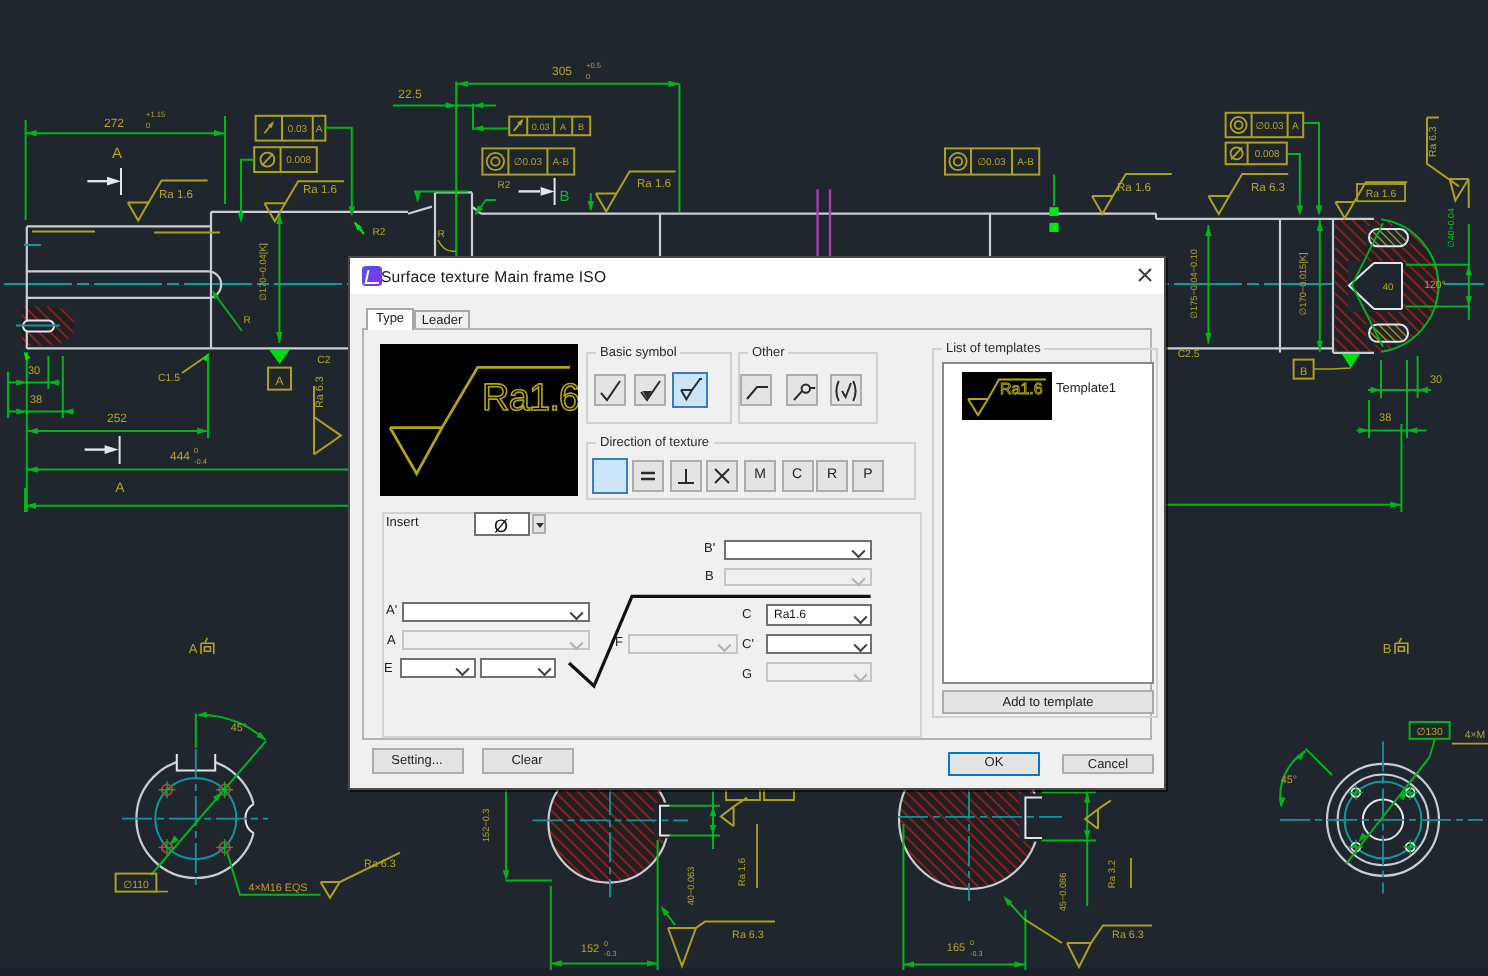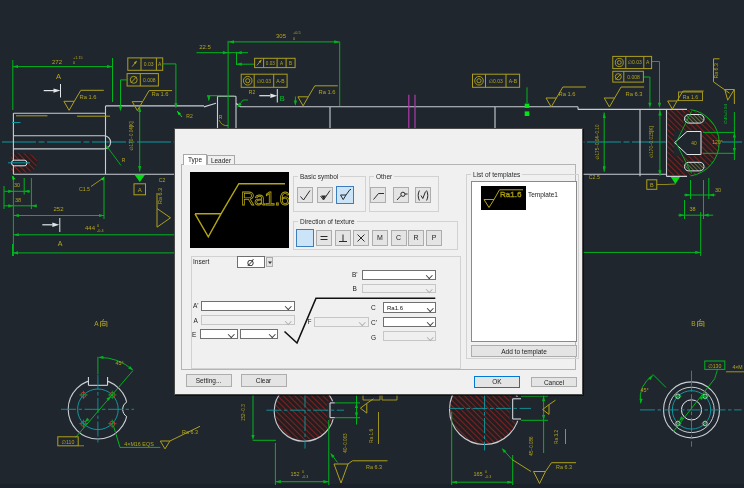--- a/index.html
+++ b/index.html
@@ -341,20 +341,29 @@
     <text x="644.5" y="391.7" font-size="5.4" fill="#b3a51e" text-anchor="middle">45°</text>
     <rect x="704.8" y="361" width="20" height="8.4" fill="none" stroke="#00b41e" stroke-width="1"></rect>
     <text x="714.8" y="367.6" font-size="5.2" fill="#b3a51e" text-anchor="middle">∅130</text>
     <path d="M714.7,378.7 L717.5,369.4" stroke="#00b41e" stroke-width="0.9"></path>
     <text x="737.5" y="368.8" font-size="5.2" fill="#b3a51e" text-anchor="middle">4×M</text>
     <path d="M726,371.8 H744" stroke="#ada01c" stroke-width="0.9"></path>
     <text x="693.5" y="326.3" font-size="6.5" fill="#b3a51e" text-anchor="middle">B</text>
     <path d="M700.7,319 L699.5,321.2 M697.5,321.6 H703.9 V327 M697.5,321.6 V327 M699.2,323.4 H702.2 V325.6 H699.2 Z" fill="none" stroke="#b3a51e" stroke-width="0.8"></path>
   </svg>
 <div class="dlg">
+<div class="tbar">
+ <div class="tico">
+        <i></i>
+      </div>
+ <div class="ttl">Surface texture Main frame ISO</div>
+ <svg class="tx" width="13" height="13">
+        <path d="M3.5,3.5L9.5,9.5M9.5,3.5L3.5,9.5" stroke="#3c3c3c" stroke-width="1"></path>
+      </svg>
+</div>
 <div class="tab on" style="left:8px;top:24.5px;width:24px;height:11px;line-height:10px;">Type</div>
 <div class="tab" style="left:32px;top:26px;width:28px;height:9.5px;line-height:9px;">Leader</div>
 <div class="panel"></div>
 <div class="prev">
  <svg width="99" height="76">
   <path d="M5,41.8 H31 M5,41.8 L18.3,64.8 L31,41.8 L48.8,11.7 H95" fill="none" stroke="#b3a513" stroke-width="1.4"></path>
   <text x="51" y="33" font-size="19" fill="none" stroke="#b3a513" stroke-width="0.8" font-family="Liberation Sans" letter-spacing="-0.4">Ra1.6</text>
  </svg>
 </div>
 <div class="grp" style="left:118px;top:47px;width:73px;height:36px">

